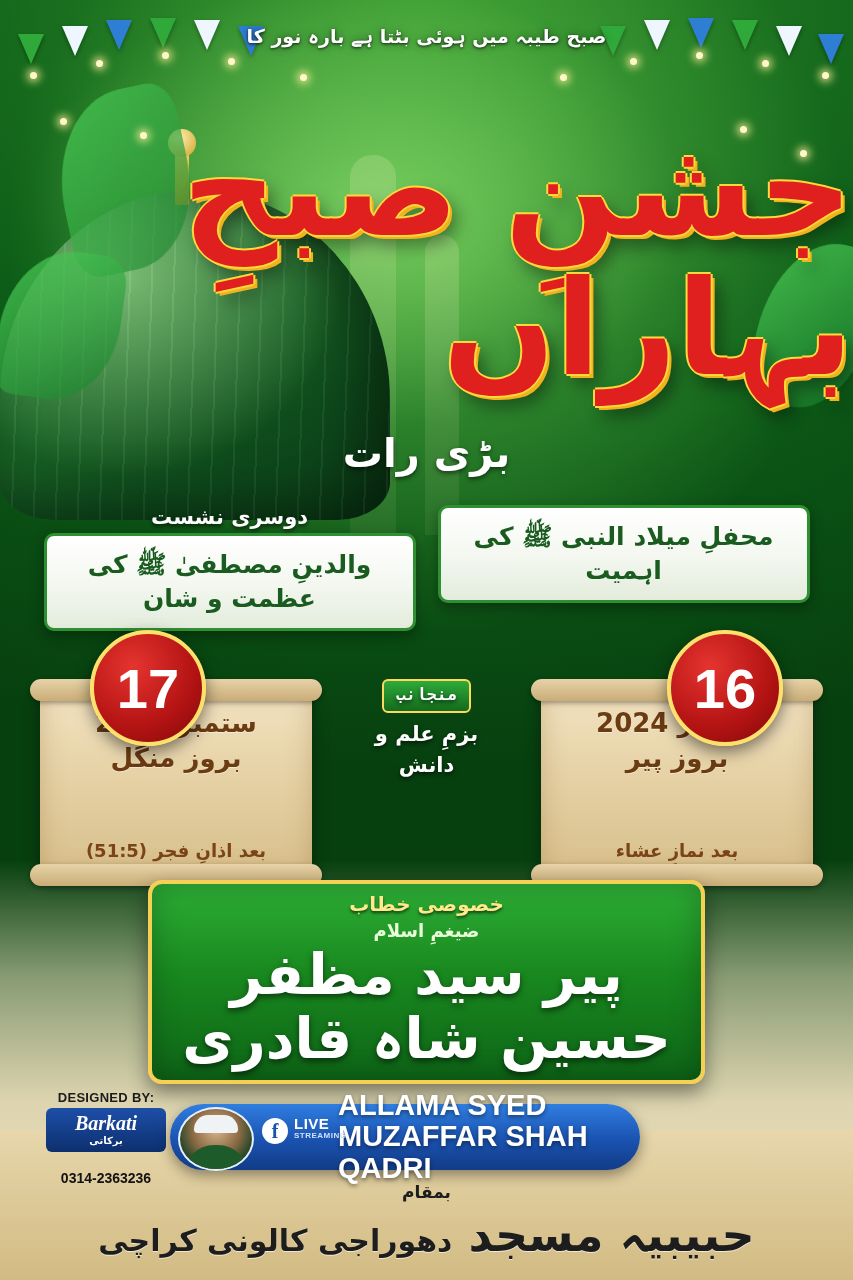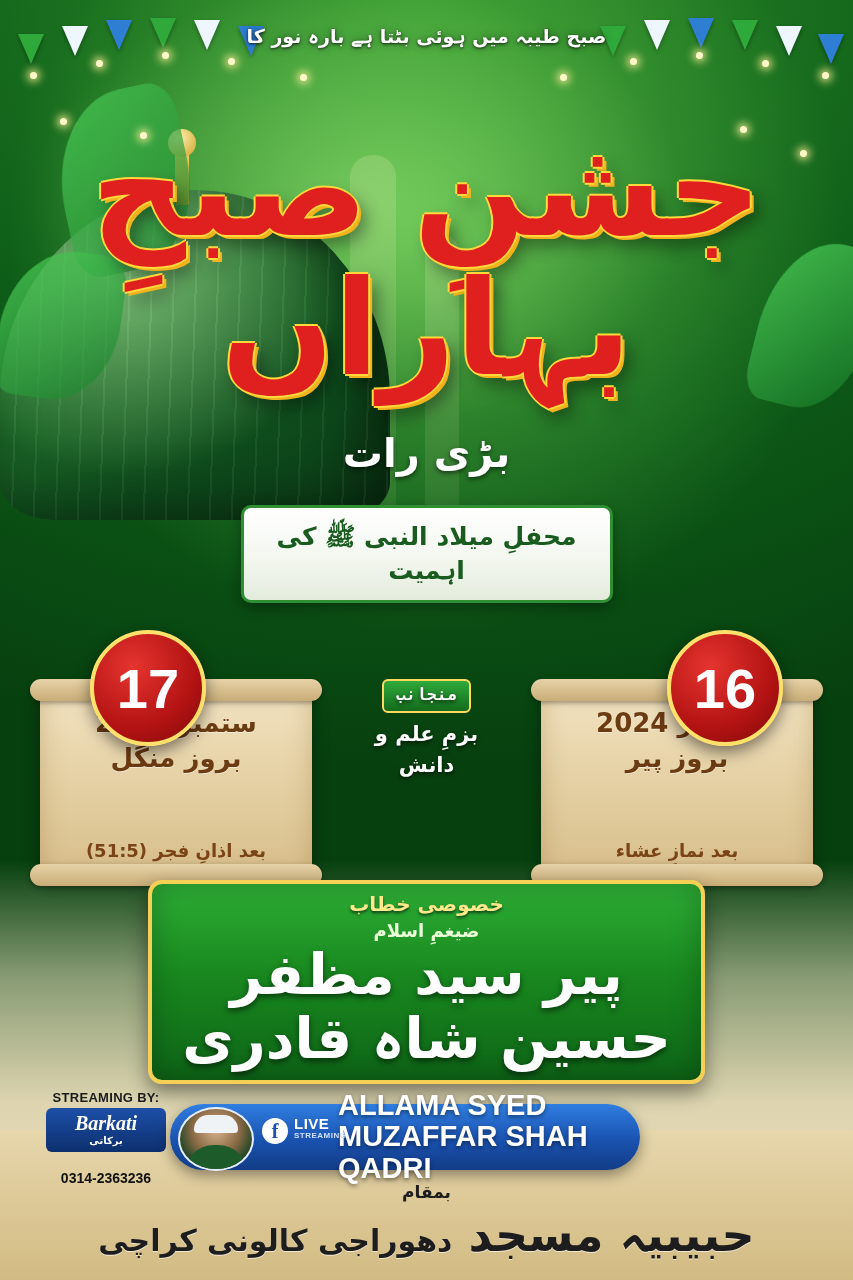--- a/index.html
+++ b/index.html
@@ -158,21 +158,21 @@
     font-size: 19px;
     line-height: 1.9;
     font-weight: bold;
     text-shadow: 0 1px 3px rgba(0,0,0,0.75), 0 0 10px rgba(0,0,0,0.4);
   }
 
   .title-main {
     position: absolute;
     top: 120px;
     left: 0; right: 0;
-    text-align: center;
+    text-align: right;
     color: #e01f1f;
     font-size: 132px;
     line-height: 1.05;
     font-weight: bold;
     letter-spacing: -2px;
     text-shadow:
       2px 0 0 #ffd83b, -2px 0 0 #ffd83b, 0 2px 0 #ffd83b, 0 -2px 0 #ffd83b,
       4px 4px 0 #f0b31e, 8px 10px 18px rgba(0,0,0,0.45);
   }
   .title-sub {
@@ -554,20 +554,24 @@
     <div>صبح طیبہ میں ہوئی بٹتا ہے بارہ نور کا</div>
   </div>
 
   <div class="title-main urdu">جشنِ صبحِ بہاراں</div>
   <div class="title-sub urdu">بڑی رات</div>
 
   <div class="sessions">
     <div class="session">
       <div class="session-box urdu">محفلِ میلاد النبی ﷺ کی اہمیت</div>
     </div>
+    <div class="session">
+      <div class="session-tag urdu">دوسری نشست</div>
+      <div class="session-box urdu">والدینِ مصطفیٰ ﷺ کی عظمت و شان</div>
+    </div>
   </div>
 
   <div class="dates">
 
     <div class="scroll right">
       <div class="scroll-text urdu">
         <div>ستمبر 2024</div>
         <div>بروز پیر</div>
       </div>
       <div class="scroll-sub urdu">بعد نمازِ عشاء</div>
@@ -590,21 +594,21 @@
     </div>
   </div>
 
   <div class="speaker-panel">
     <div class="speaker-label urdu">خصوصی خطاب</div>
     <div class="speaker-title urdu">ضیغمِ اسلام</div>
     <div class="speaker-name urdu">پیر سید مظفر حسین شاہ قادری</div>
   </div>
 
   <div class="designed-by">
-    <div class="dlabel">STREAMING BY:</div>
+    <div class="dlabel">DESIGNED BY:</div>
     <div class="dbox">
       <div>Barkati</div>
       <div class="dsub urdu">برکاتی</div>
     </div>
     <div class="dphone">0314-2363236</div>
   </div>
 
   <div class="live-bar">
     <div class="live-photo">
       <div class="turban"></div>

